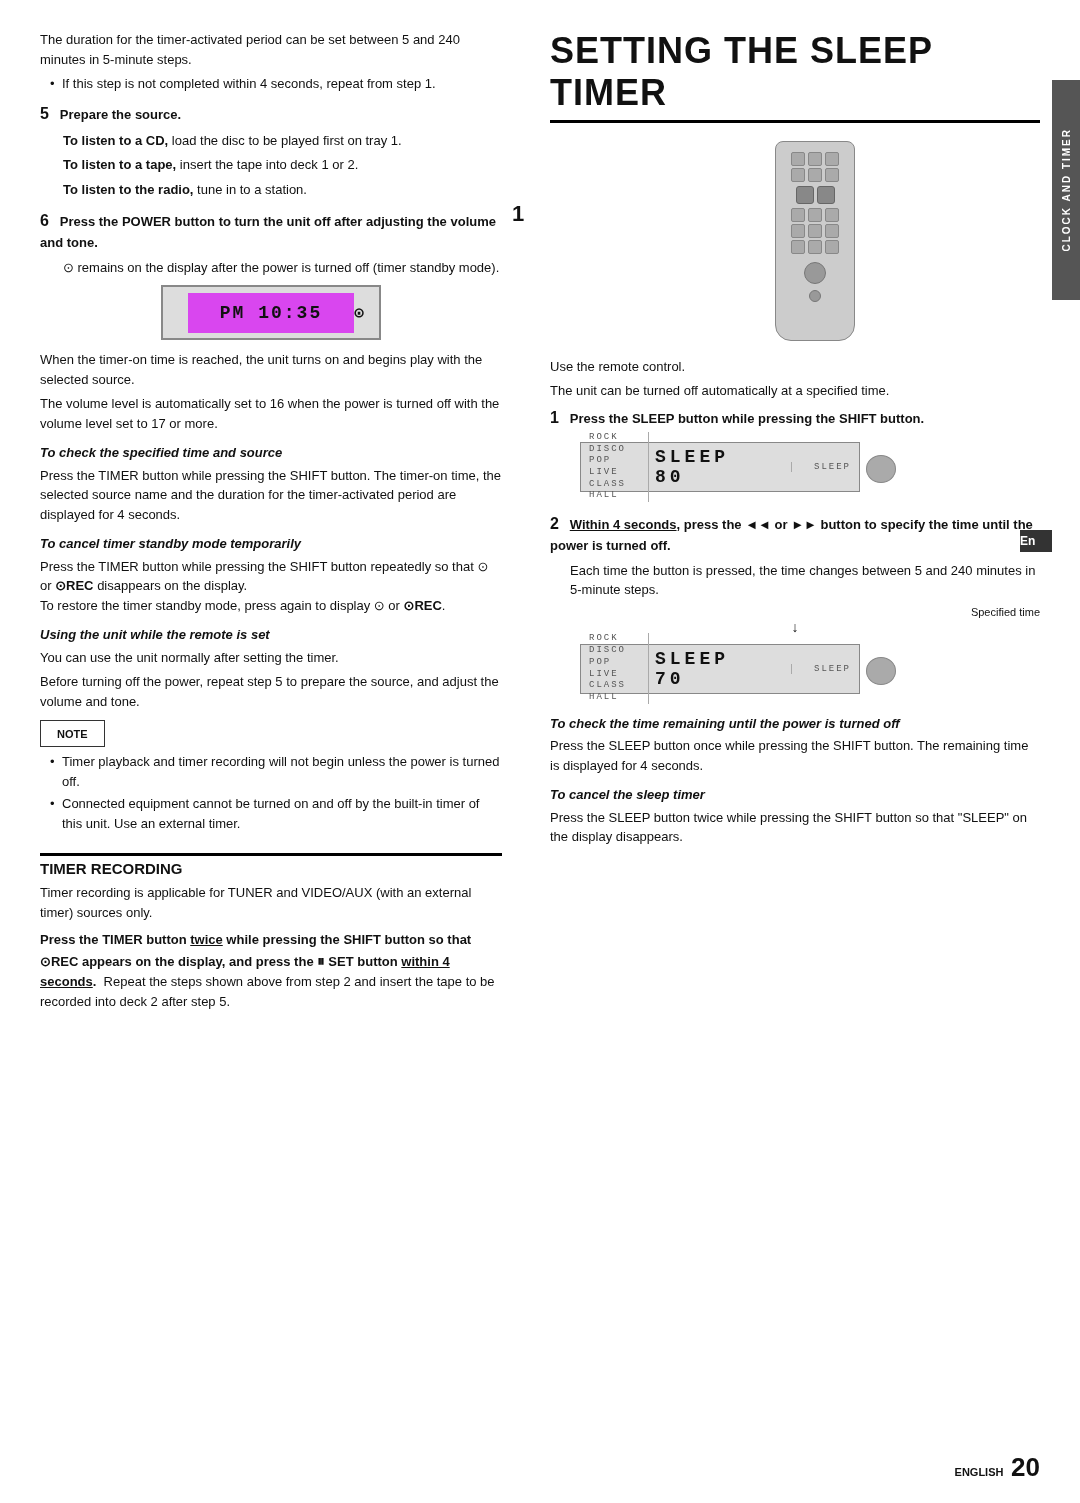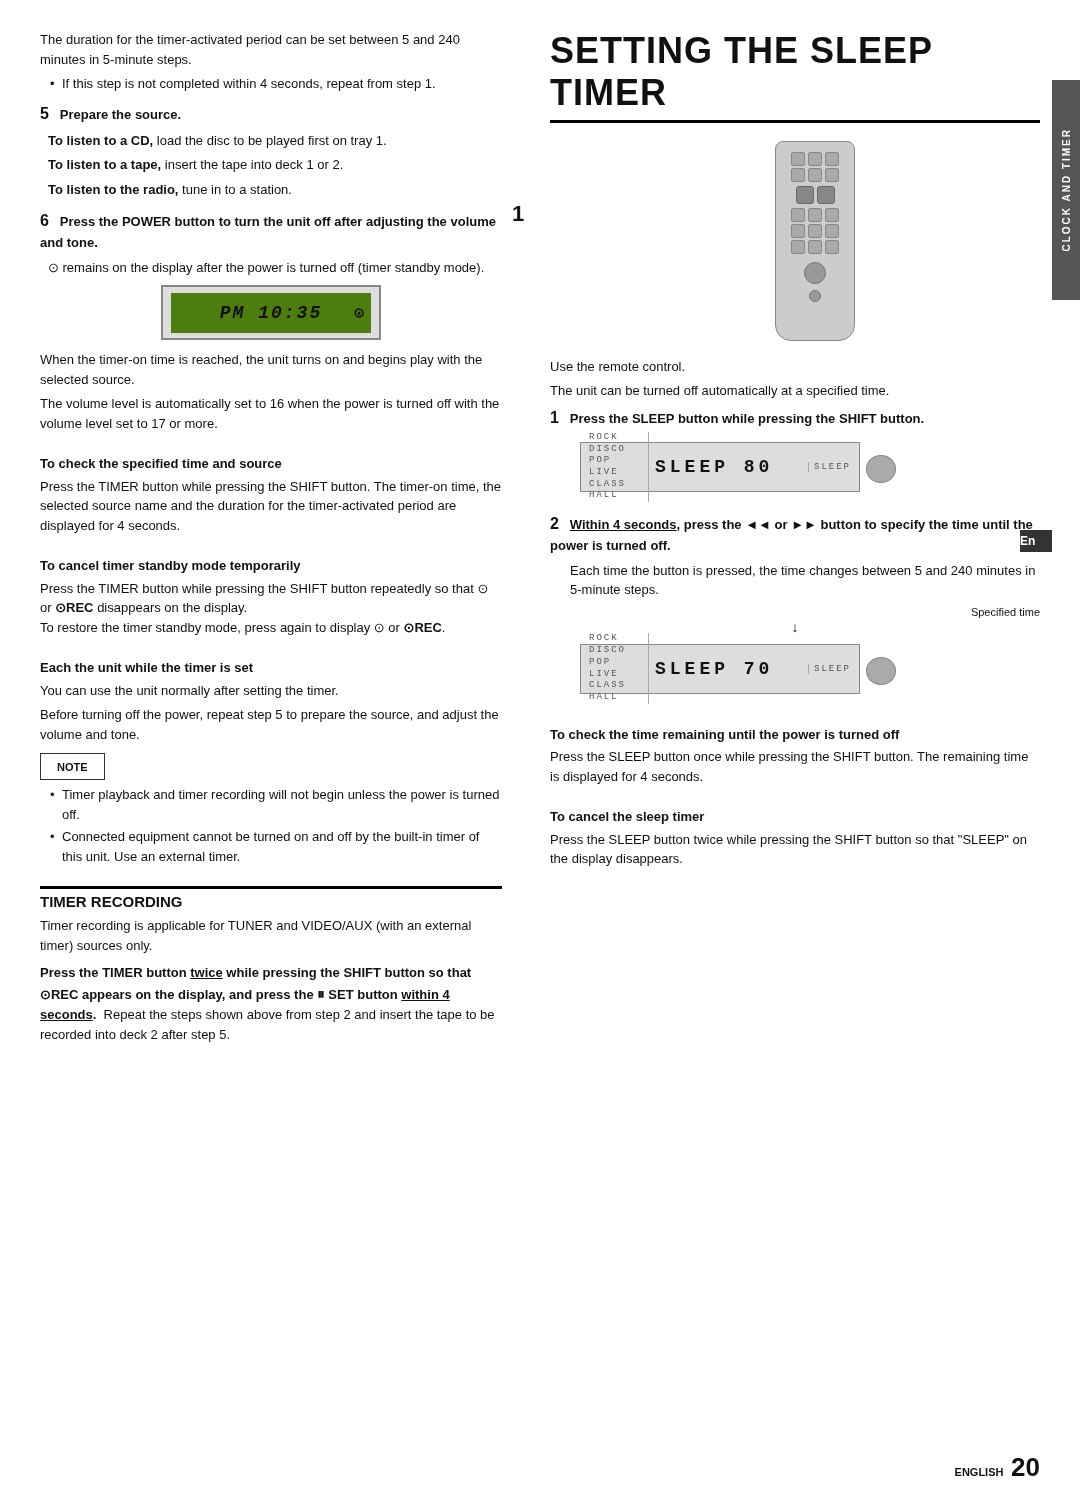--- a/index.html
+++ b/index.html
@@ -125,50 +125,50 @@
       margin-bottom: 3px;
     }
     .bullet-list li::before {
       content: '•';
       position: absolute;
       left: 0;
     }
     
     .sub-heading {
       font-weight: bold;
-      margin-top: 21px;
+      margin-top: 10px;
       margin-bottom: 3px;
+      font-style: italic;
     }
     
     .display-mockup {
       border: 2px solid #888;
       background: #ddd;
       width: 220px;
       height: 55px;
       margin: 8px auto;
       display: flex;
       align-items: center;
       justify-content: center;
       font-family: 'Courier New', monospace;
       font-size: 20px;
       letter-spacing: 3px;
       color: #111;
       font-weight: bold;
       position: relative;
     }
     .display-inner {
-      background: #4d7c0f;
-      width: 200px;
+      background: #d946ef;
+      width: 166px;
       height: 40px;
       display: flex;
       align-items: center;
       justify-content: center;
       font-size: 18px;
       letter-spacing: 2px;
-      font-style: italic;
     }
     .display-dot {
       position: absolute;
       right: 12px;
       font-size: 16px;
     }
     
     .remote-container {
       display: flex;
       align-items: flex-start;
@@ -255,21 +255,21 @@
       font-size: 18px;
       font-weight: bold;
       letter-spacing: 4px;
       flex: 1;
     }
     .sleep-right {
       font-size: 9px;
       color: #555;
       text-align: right;
       border-left: 1px solid #aaa;
-      padding-left: 5px;
+      padding-left: 22px;
       margin-left: 20px;
     }
     .sleep-icon {
       width: 30px;
       height: 28px;
       background: #aaa;
       border-radius: 50%;
       border: 1.5px solid #888;
       margin-left: 6px;
     }
@@ -284,21 +284,21 @@
       line-height: 1;
     }
     .step-block {
       margin-bottom: 10px;
     }
     .step-num-bold {
       font-size: 16px;
       font-weight: bold;
     }
     .indent {
-      margin-left: 8px;
+      margin-left: 23px;
     }
   </style>
 </head>
 <body>
 
 <div class="page">
 
   <div class="left-col">
     <p>The duration for the timer-activated period can be set between 5 and 240 minutes in 5-minute steps.</p>
     <ul class="bullet-list">
@@ -343,21 +343,21 @@
       <p class="sub-heading">To check the specified time and source</p>
       <p>Press the TIMER button while pressing the SHIFT button. The timer-on time, the selected source name and the duration for the timer-activated period are displayed for 4 seconds.</p>
     </div>
 
     <div>
       <p class="sub-heading">To cancel timer standby mode temporarily</p>
       <p>Press the TIMER button while pressing the SHIFT button repeatedly so that ⊙ or <span class="bold">⊙REC</span> disappears on the display.<br>To restore the timer standby mode, press again to display ⊙ or <span class="bold">⊙REC</span>.</p>
     </div>
 
     <div>
-      <p class="sub-heading">Each the unit while the timer is set</p>
+      <p class="sub-heading">Using the unit while the remote is set</p>
       <p>You can use the unit normally after setting the timer.</p>
       <p>Before turning off the power, repeat step 5 to prepare the source, and adjust the volume and tone.</p>
     </div>
 
     <div class="note-section">
       <div class="note-box">
         <span class="note-label">NOTE</span>
       </div>
       <ul class="bullet-list" style="margin-top:4px;">
         <li>Timer playback and timer recording will not begin unless the power is turned off.</li>

